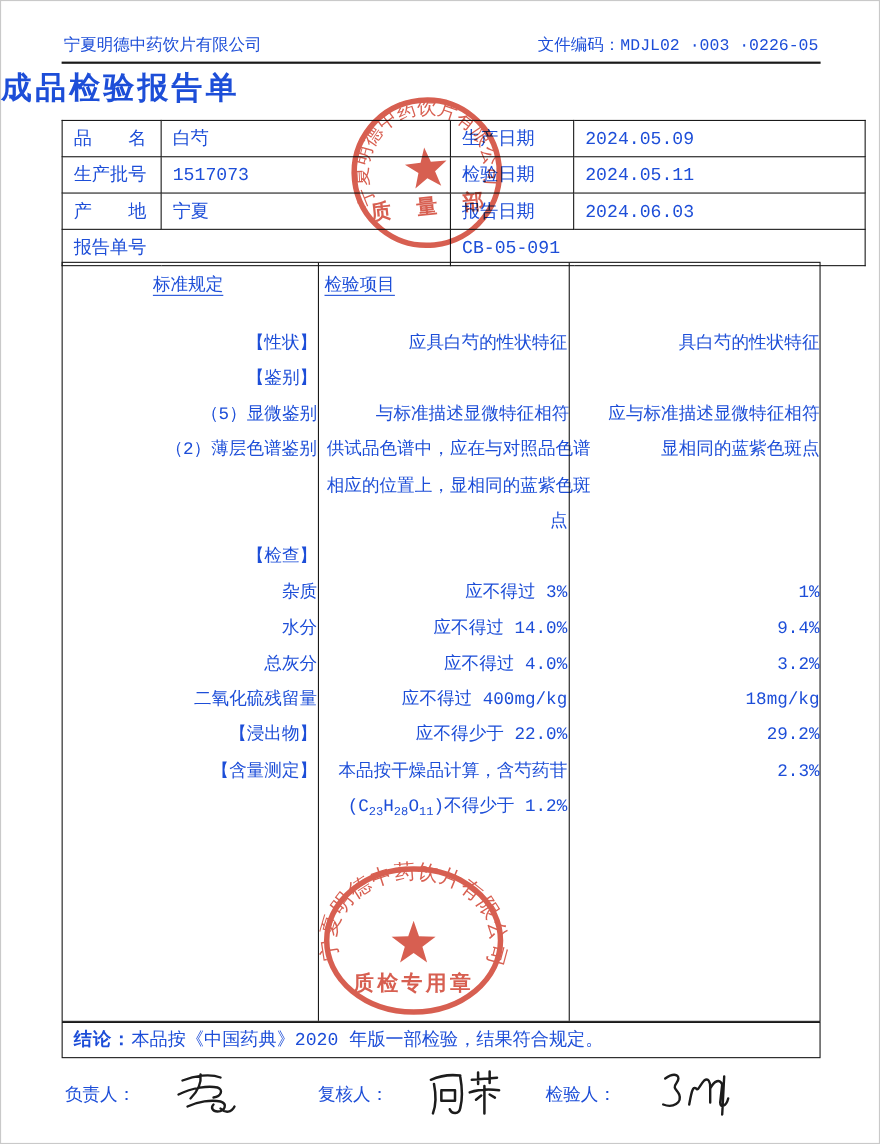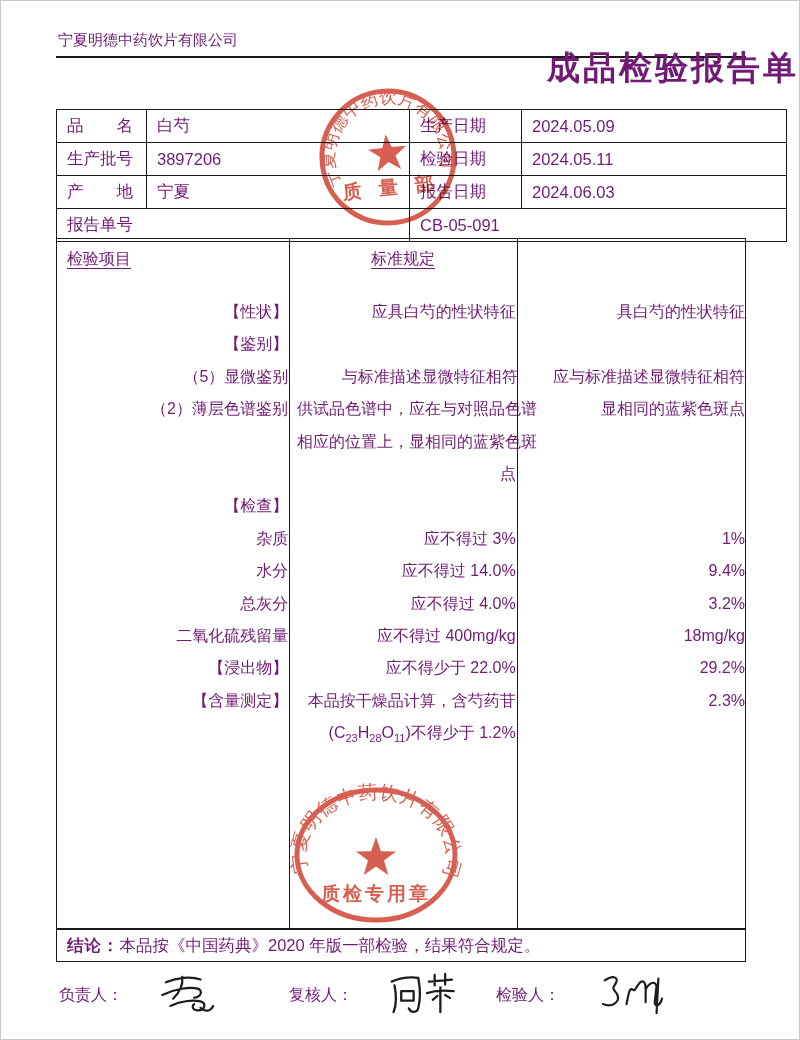--- a/index.html
+++ b/index.html
@@ -1,24 +1,24 @@
 <!DOCTYPE html>
 <html><head>
 <meta charset="utf-8">
 <style>
   html,body{margin:0;padding:0;background:#fff;}
   .page{
     position:relative;width:798px;height:1038px;background:#fff;
     border:1px solid #c9c9c9;overflow:hidden;
-    font-family:Liberation Sans, sans-serif;color:#701a75;
+    font-family:Liberation Mono, monospace;color:#1d4ed8;
   }
   
   .hdr{position:absolute;top:30px;left:57px;right:55px;display:flex;justify-content:space-between;font-size:15px;}
   .hdr-rule{position:absolute;top:55px;left:55px;width:690px;border-top:2px solid #1a1a1a;}
-  .title{position:absolute;top:45px;left:0;width:100%;text-align:right;font-size:33px;font-weight:bold;letter-spacing:3px;}
+  .title{position:absolute;top:60px;left:0;width:100%;text-align:left;font-size:28px;font-weight:bold;letter-spacing:3px;}
   
   table.info{position:absolute;top:108px;left:55px;width:690px;border-collapse:collapse;table-layout:fixed;font-size:16.5px;}
   table.info td{border:1px solid #1a1a1a;height:32px;padding:0 0 0 10px;white-space:nowrap;overflow:hidden;}
   td.w1{width:79px;} td.w2{width:252px;} td.w3{width:101px;} td.w4{width:254px;margin-top:15px;}
   
   .spec{position:absolute;top:237px;left:55px;width:690px;height:691px;border:1px solid #1a1a1a;box-sizing:border-box;font-size:16px;}
   .vline{position:absolute;top:0;bottom:0;width:0;border-left:1px solid #1a1a1a;}
   .v1{left:232px;} .v2{left:460px;}
   .shead{display:flex;height:57px;padding-top:10px;box-sizing:border-box;}
   .shead .hc{white-space:nowrap;}
@@ -49,57 +49,58 @@
   .stamp-top{left:312px;top:81px;transform:rotate(-6deg);}
   .stamp-bottom{left:282px;top:778px;}
 </style>
 </head>
 <body>
 
 <div class="page">
 
   <div class="hdr">
     <span>宁夏明德中药饮片有限公司</span>
+    <span>文件编码：MDJL02 ·003 ·0226-05</span>
   </div>
   <div class="hdr-rule"></div>
   <div class="title">成品检验报告单</div>
 
   <table class="info">
     <tbody>
         <tr>
       <td class="w1">品　　名</td>
       <td class="w2">白芍</td>
       <td class="w3">生产日期</td>
       <td class="w4">2024.05.09</td>
     </tr>
     <tr>
       <td class="w1">生产批号</td>
-      <td class="w2">3897206</td>
+      <td class="w2">1517073</td>
       <td class="w3">检验日期</td>
       <td class="w4">2024.05.11</td>
     </tr>
     <tr>
       <td class="w1">产　　地</td>
       <td class="w2">宁夏</td>
       <td class="w3">报告日期</td>
       <td class="w4">2024.06.03</td>
     </tr>
     <tr>
       <td colspan="2">报告单号</td>
       <td colspan="2">CB-05-091</td>
     </tr>
   </tbody>
     </table>
 
   <div class="spec">
     <div class="vline v1"></div>
     <div class="vline v2"></div>
     <div class="shead">
+      <div class="hc h2"><span>标准规定</span></div>
       <div class="hc h1"><span>检验项目</span></div>
-      <div class="hc h2"><span>标准规定</span></div>
     </div>
     <div>
         <div class="srow">
           <div class="scell c1">
             <div class="line">【性状】</div>
           </div>
           <div class="scell c2">
             <div class="line">应具白芍的性状特征</div>
           </div>
           <div class="scell c3">

